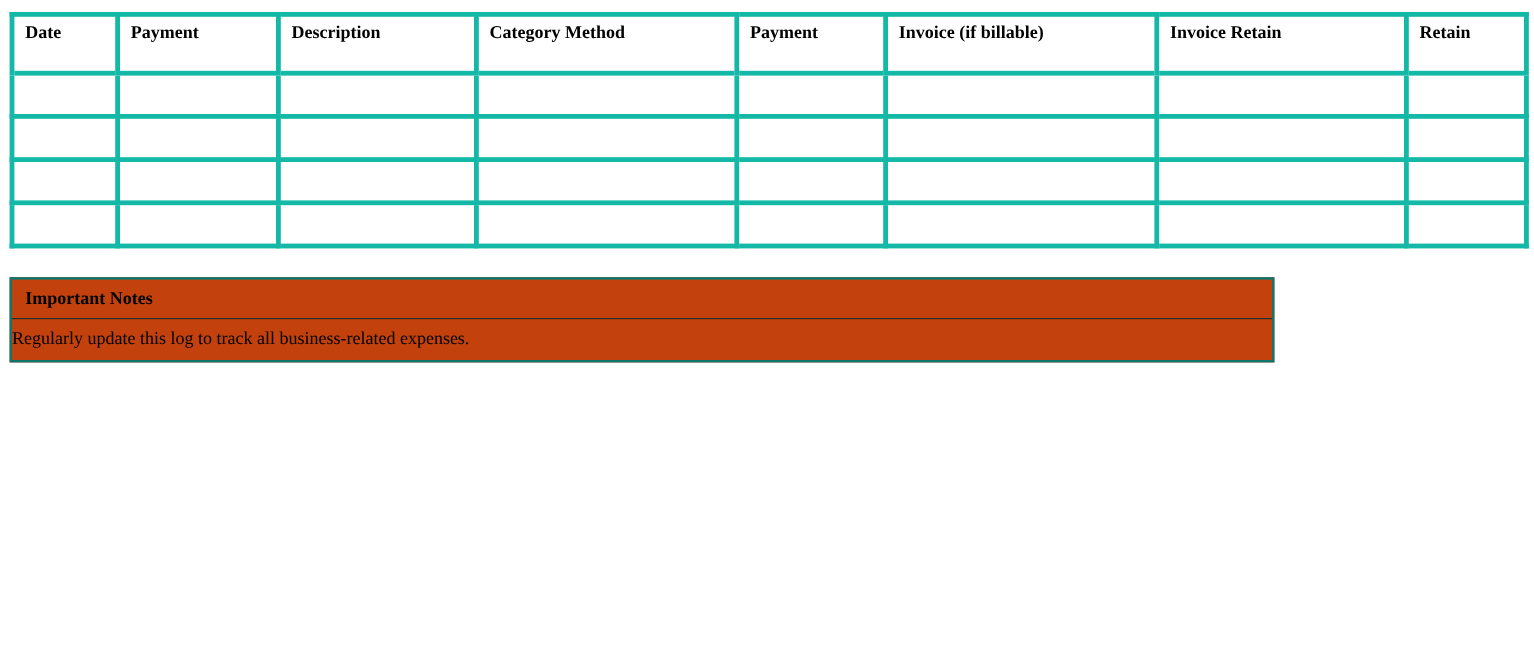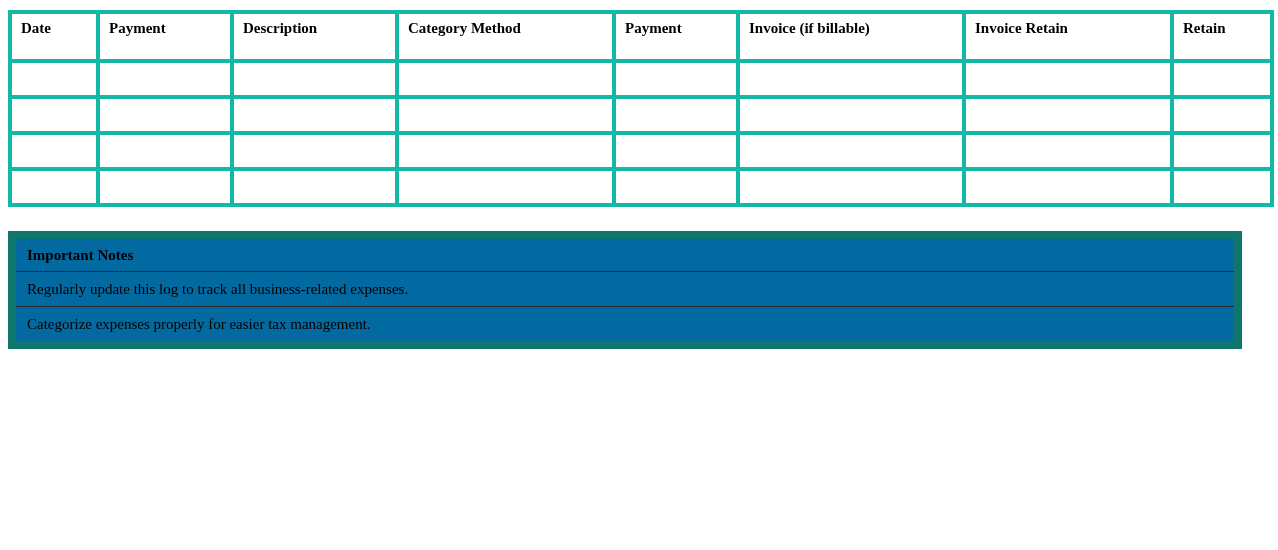--- a/index.html
+++ b/index.html
@@ -43,38 +43,37 @@
   }
   table.expense tbody td {
     height: 16px;
     font-size: 13px;
   }
 
   
   .notes-box {
     box-sizing: border-box;
     margin: 24px 0 0 8px;
-    width: 1234px;
-    border: 8px solid #0f766e;
-    background: #0369a1;
+    width: 1054px;
+    border: 2px solid #0f766e;
+    background: #c2410c;
   }
   .notes-title-row {
     height: 32px;
     display: flex;
     align-items: center;
     padding-left: 11px;
     font-size: 15px;
     font-weight: bold;
   }
   .note-row {
     height: 34px;
     border-top: 1px solid #2b2b2b;
     display: flex;
     align-items: center;
-    padding-left: 11px;
     font-size: 15px;
   }
 </style>
 </head>
 <body>
 
 <div class="doc">
 
   <table class="expense">
     <colgroup>
@@ -139,16 +138,15 @@
         <td></td>
         <td></td>
         <td></td>
       </tr>
     </tbody>
   </table>
 
   <div class="notes-box">
     <div class="notes-title-row">Important Notes</div>
     <div class="note-row">Regularly update this log to track all business-related expenses.</div>
-    <div class="note-row">Categorize expenses properly for easier tax management.</div>
   </div>
 
 </div>
 
 </body></html>

